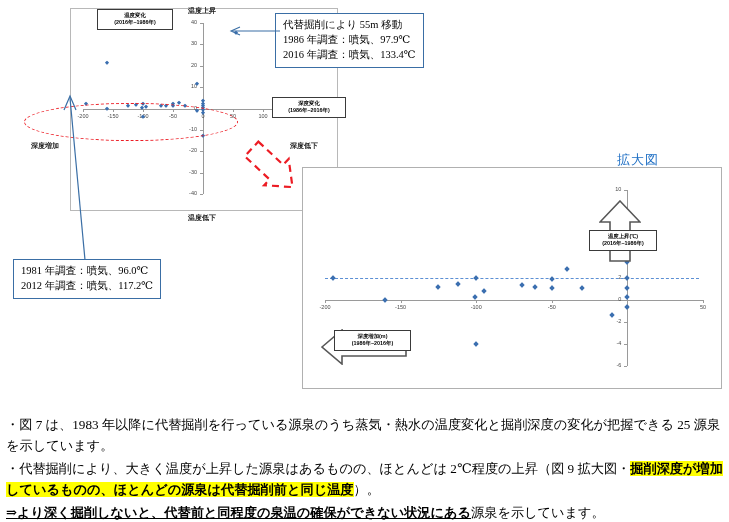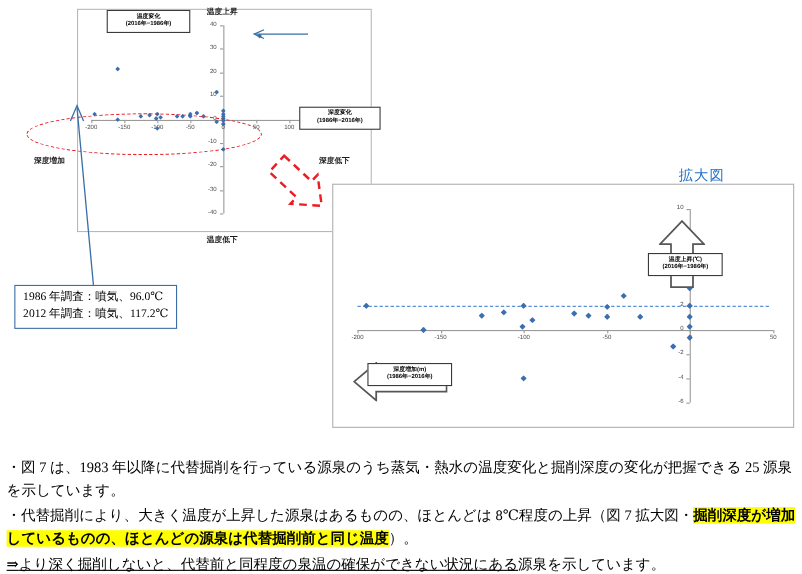--- a/index.html
+++ b/index.html
@@ -141,21 +141,21 @@
   .textblock {
     position: absolute;
     left: 6px; top: 414px;
     width: 718px;
     font-size: 13.2px;
     line-height: 1.62;
     color: #000;
   }
   .textblock p { margin: 0 0 1px 0; }
   .hl { background: #ffff00; font-weight: bold; }
-  .ul-bold { font-weight: normal; text-decoration: underline; }
+  .ul-bold { font-weight: bold; text-decoration: underline; }
   .arrowchar { font-weight: bold; }
 </style>
 </head>
 <body>
 
 <div class="fig-area">
 
   <div class="main-chart">
     <div class="plot" id="main-plot">
         <div class="axis-line" style="left:12px; top:99.5px; width:240px; height:1px;"></div>
@@ -234,28 +234,33 @@
     <div>(2016年−1986年)</div>
   </div>
 
   <div class="boxlabel" style="left:272px; top:97px; width:74px;">
     <div>深度変化</div>
     <div>(1986年−2016年)</div>
   </div>
 
   <div class="ellipse" style="left:24px; top:103px; width:212px; height:36px;"></div>
 
+  <div class="callout" style="left:275px; top:13px;">
+    <div>代替掘削により 55m 移動</div>
+    <div>1986 年調査：噴気、97.9℃</div>
+    <div>2016 年調査：噴気、133.4℃</div>
+  </div>
 
   <svg style="position:absolute; left:224px; top:26px; width:58px; height:12px; overflow:visible;">
     <line x1="56" y1="5" x2="8" y2="5" stroke="#3a6ea5" stroke-width="1.1"></line>
     <polyline points="16,1 7,5 16,9" fill="none" stroke="#3a6ea5" stroke-width="1.1"></polyline>
   </svg>
 
   <div class="callout" style="left:13px; top:259px;">
-    <div>1986 年調査：噴気、96.0℃</div>
+    <div>1981 年調査：噴気、96.0℃</div>
     <div>2012 年調査：噴気、117.2℃</div>
   </div>
 
   <svg style="position:absolute; left:40px; top:72px; width:60px; height:190px; overflow:visible;">
     <line x1="45" y1="188" x2="30" y2="26" stroke="#3a6ea5" stroke-width="1.2"></line>
     <polyline points="24,38 30,24 36,38" fill="none" stroke="#3a6ea5" stroke-width="1.2"></polyline>
   </svg>
 
   <svg class="red-arrow" style="width:120px; height:120px; overflow:visible;">
     <polygon points="6,8 40,8 40,0 62,18 40,36 40,28 6,28" transform="rotate(43 34 18)" fill="none" stroke="#ec1c24" stroke-width="2.2" stroke-dasharray="7,5"></polygon>
@@ -334,15 +339,15 @@
     <div class="boxlabel" style="left:31px; top:162px; width:77px;">
       <div>深度増加(m)</div>
       <div>(1986年−2016年)</div>
     </div>
   </div>
 
 </div>
 
 <div class="textblock">
   <p>・図 7 は、1983 年以降に代替掘削を行っている源泉のうち蒸気・熱水の温度変化と掘削深度の変化が把握できる 25 源泉を示しています。</p>
-  <p><span>・代替掘削により、大きく温度が上昇した源泉はあるものの、ほとんどは 8℃程度の上昇（図 7 拡大図・</span><span class="hl">掘削深度が増加しているものの、ほとんどの源泉は代替掘削前と同じ温度</span><span>）。</span></p>
+  <p><span>・代替掘削により、大きく温度が上昇した源泉はあるものの、ほとんどは 2℃程度の上昇（図 9 拡大図・</span><span class="hl">掘削深度が増加しているものの、ほとんどの源泉は代替掘削前と同じ温度</span><span>）。</span></p>
   <p><span class="arrowchar ul-bold">⇒</span><span class="ul-bold">より深く掘削しないと、代替前と同程度の泉温の確保ができない状況にある</span><span>源泉を示しています。</span></p>
 </div>
 
 </body></html>

